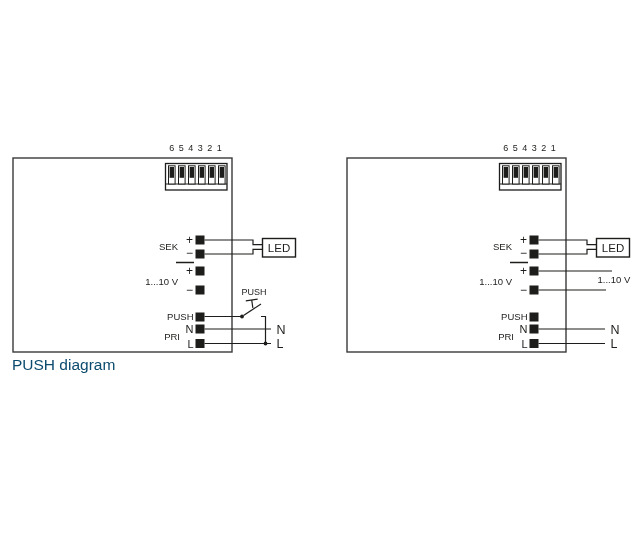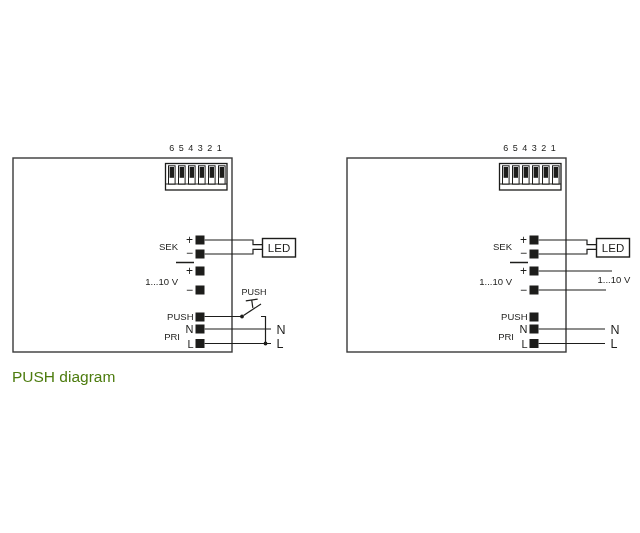--- a/index.html
+++ b/index.html
@@ -29,23 +29,23 @@
   .overline   { stroke: #1d1d1b; stroke-width: 1.5; }
   .t-small    { font-size: 9.5px; }
   .t-dip      { font-size: 9px; letter-spacing: 1px; }
   .t-sign     { font-size: 12px; }
   .t-nl       { font-size: 11px; }
   .t-ext      { font-size: 12.5px; }
   .t-led      { font-size: 11.5px; }
   .t-pushsw   { font-size: 9px; }
   .caption {
     position: absolute;
-    top: 368px;
+    top: 356px;
     font-size: 15.5px;
-    color: #4d7c0f;
+    color: #0c4a6e;
     white-space: nowrap;
   }
   .caption-left  { left: 12px; }
   .caption-right { left: 344px; }
 </style>
 </head>
 <body>
 
 <div class="page">
 

